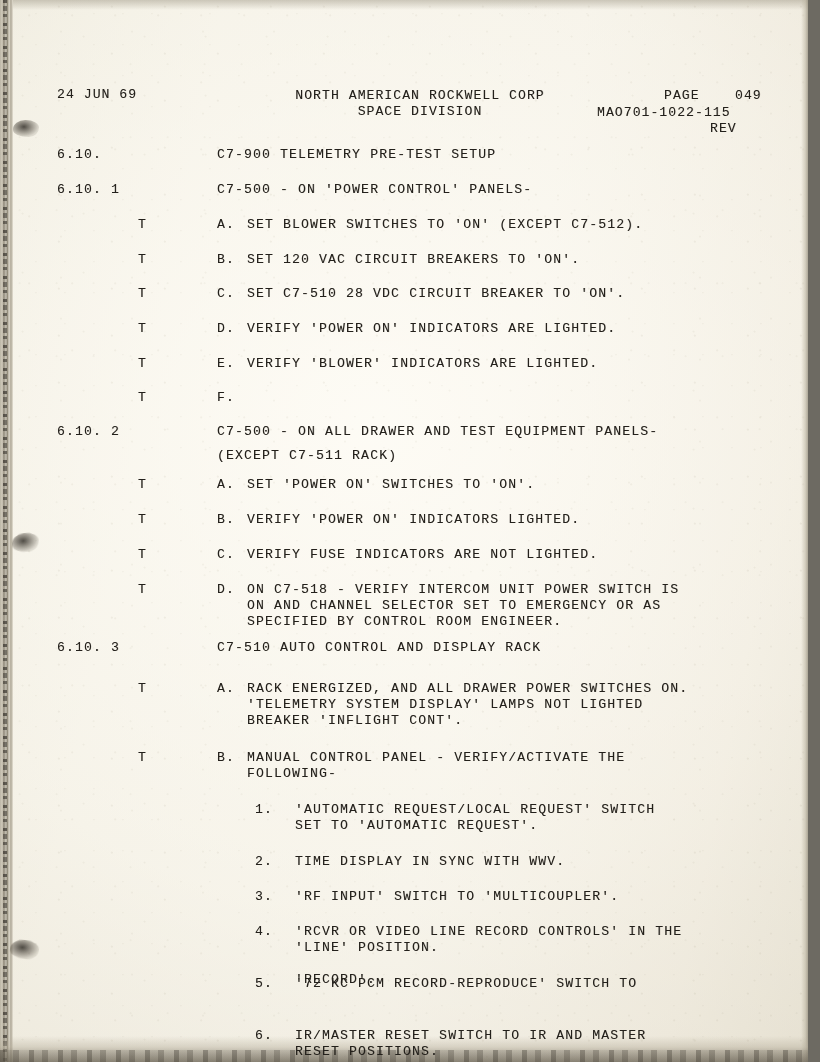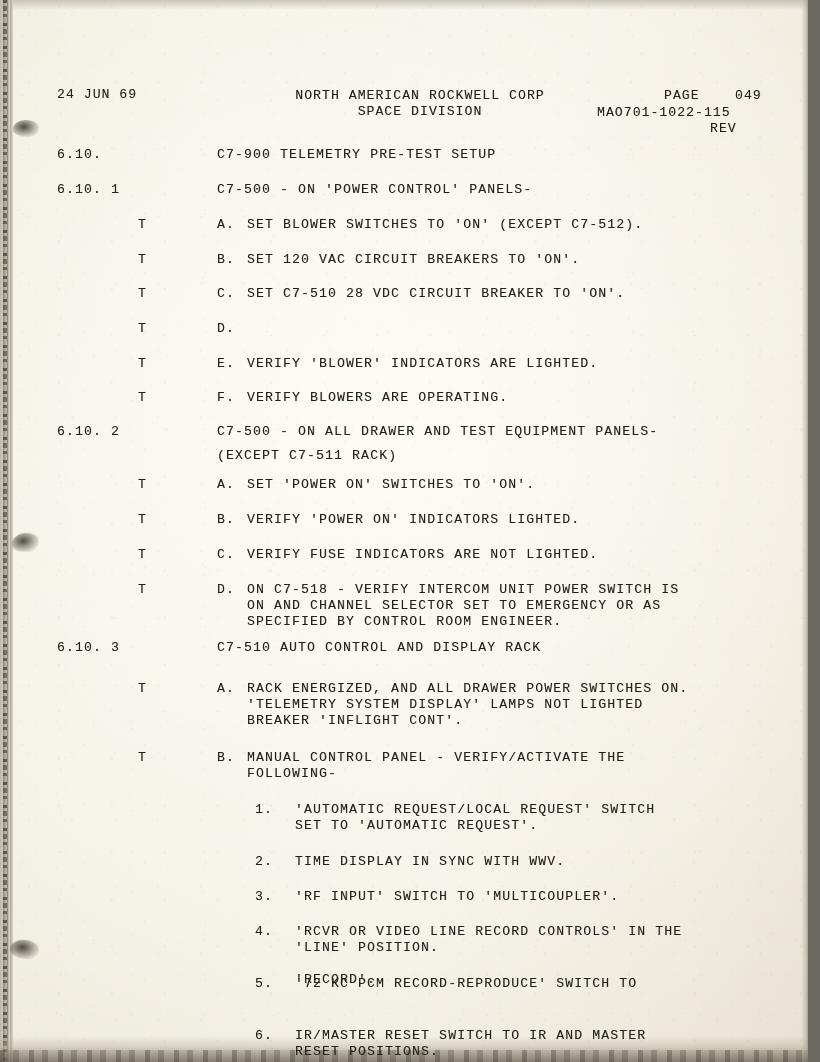--- a/index.html
+++ b/index.html
@@ -179,28 +179,28 @@
   <div class="row col-t" style="top:252px;">T</div>
   <div class="row col-body" style="top:252px;">B.</div>
   <div class="row body-text" style="top:252px;">SET 120 VAC CIRCUIT BREAKERS TO 'ON'.</div>
 
   <div class="row col-t" style="top:286px;">T</div>
   <div class="row col-body" style="top:286px;">C.</div>
   <div class="row body-text" style="top:286px;">SET C7-510 28 VDC CIRCUIT BREAKER TO 'ON'.</div>
 
   <div class="row col-t" style="top:321px;">T</div>
   <div class="row col-body" style="top:321px;">D.</div>
+  <div class="row body-text" style="top:321px;">VERIFY 'POWER ON' INDICATORS ARE LIGHTED.</div>
 
   <div class="row col-t" style="top:356px;">T</div>
   <div class="row col-body" style="top:356px;">E.</div>
   <div class="row body-text" style="top:356px;">VERIFY 'BLOWER' INDICATORS ARE LIGHTED.</div>
 
   <div class="row col-t" style="top:390px;">T</div>
   <div class="row col-body" style="top:390px;">F.</div>
-  <div class="row body-text" style="top:390px;">VERIFY BLOWERS ARE OPERATING.</div>
 
   <div class="row col-sect" style="top:424px;">6.10. 2</div>
   <div class="row col-body" style="top:424px;">C7-500 - ON ALL DRAWER AND TEST EQUIPMENT PANELS-</div>
   <div class="row col-body" style="top:440px;margin-top:8px;">(EXCEPT C7-511 RACK)</div>
 
   <div class="row col-t" style="top:477px;">T</div>
   <div class="row col-body" style="top:477px;">A.</div>
   <div class="row body-text" style="top:477px;">SET 'POWER ON' SWITCHES TO 'ON'.</div>
 
   <div class="row col-t" style="top:512px;">T</div>

